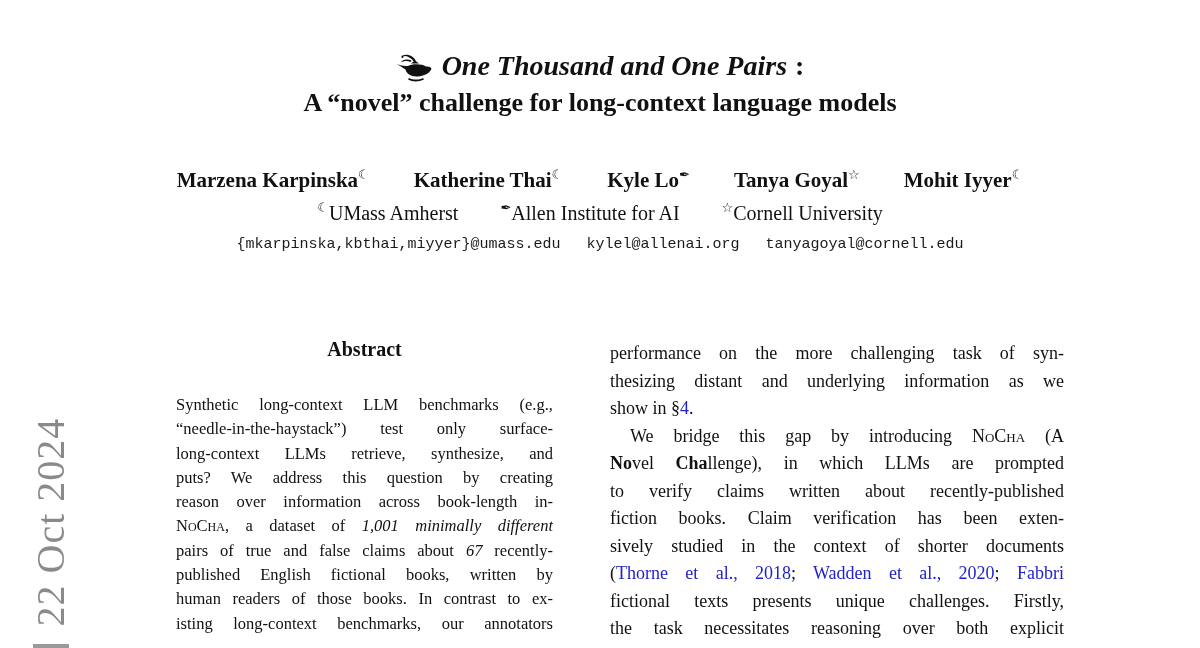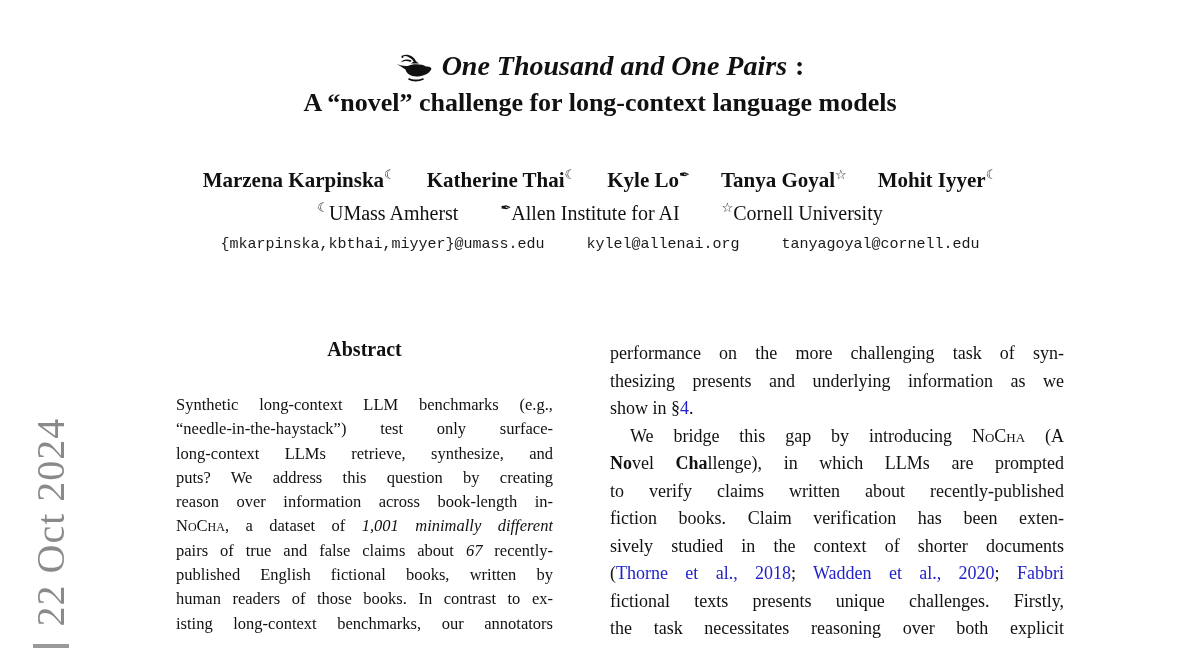--- a/index.html
+++ b/index.html
@@ -27,35 +27,35 @@
   }
   .title-line1 .t-italic{ font-style:italic; }
   .title-line2{
     position:absolute; left:0; top:88px; width:100%;
     text-align:center; font-size:26px; font-weight:bold;
   }
   .lamp{ display:block; }
   
   .authors-row{
     position:absolute; left:0; top:168px; width:100%;
-    display:flex; justify-content:center; gap:31px;
+    display:flex; justify-content:center; gap:44px;
     font-size:21px; font-weight:bold;
   }
   .marker{
     font-family:"DejaVu Sans", sans-serif; font-weight:normal;
     font-size:13px; vertical-align:super; line-height:0;
   }
   .affils-row{
     position:absolute; left:0; top:202px; width:100%;
     display:flex; justify-content:center; gap:42px;
     font-size:20px;
   }
   .emails-row{
     position:absolute; left:0; top:236px; width:100%;
-    display:flex; justify-content:center; gap:42px;
+    display:flex; justify-content:center; gap:26px;
     font-family:"Liberation Mono", monospace; font-size:15px; color:#1a1a1a;
   }
   
   .abstract-col{
     position:absolute; left:176px; top:338px; width:377px;
   }
   .abstract-heading{
     text-align:center; font-size:20px; font-weight:bold; line-height:22px;
     margin:0 0 33px 0;
   }
@@ -127,21 +127,21 @@
         <div class="tline"><span class="s-sc">NoCha</span><span>, a dataset of </span><span class="s-i">1,001 minimally different</span></div>
         <div class="tline"><span>pairs of true and false claims about </span><span class="s-i">67</span><span> recently-</span></div>
         <div class="tline"><span>published English fictional books, written by</span></div>
         <div class="tline"><span>human readers of those books. In contrast to ex-</span></div>
         <div class="tline"><span>isting long-context benchmarks, our annotators</span></div>
       </div>
   </div>
 
   <div class="body-col">
       <div class="tline"><span>performance on the more challenging task of syn-</span></div>
-      <div class="tline"><span>thesizing presents and underlying information as we</span></div>
+      <div class="tline"><span>thesizing distant and underlying information as we</span></div>
       <div class="tline tline-last"><span>show in §</span><span class="s-a">4</span><span>.</span></div>
       <div class="tline tline-indent"><span>We bridge this gap by introducing </span><span class="s-sc">NoCha</span><span> (A</span></div>
       <div class="tline"><span class="s-b">No</span><span>vel </span><span class="s-b">Cha</span><span>llenge), in which LLMs are prompted</span></div>
       <div class="tline"><span>to verify claims written about recently-published</span></div>
       <div class="tline"><span>fiction books. Claim verification has been exten-</span></div>
       <div class="tline"><span>sively studied in the context of shorter documents</span></div>
       <div class="tline"><span>(</span><span class="s-a">Thorne et al., 2018</span><span>; </span><span class="s-a">Wadden et al., 2020</span><span>; </span><span class="s-a">Fabbri</span></div>
       <div class="tline"><span>fictional texts presents unique challenges. Firstly,</span></div>
       <div class="tline"><span>the task necessitates reasoning over both explicit</span></div>
     </div>

